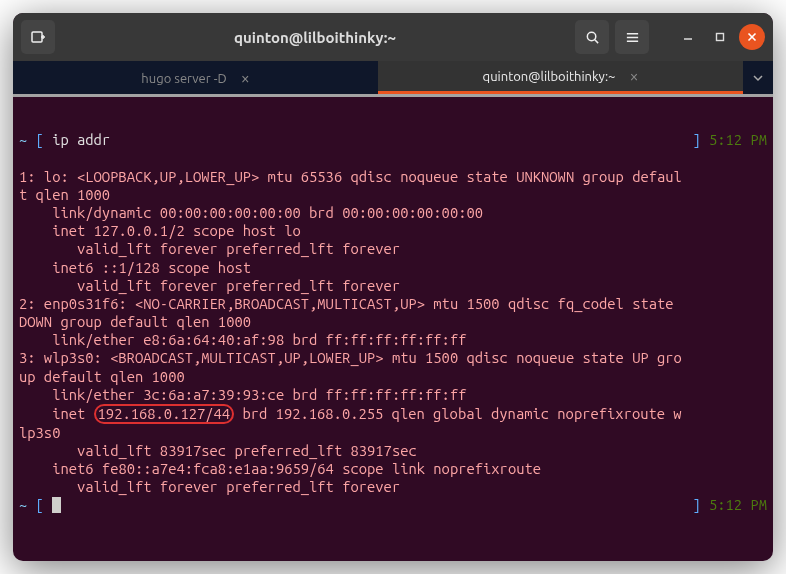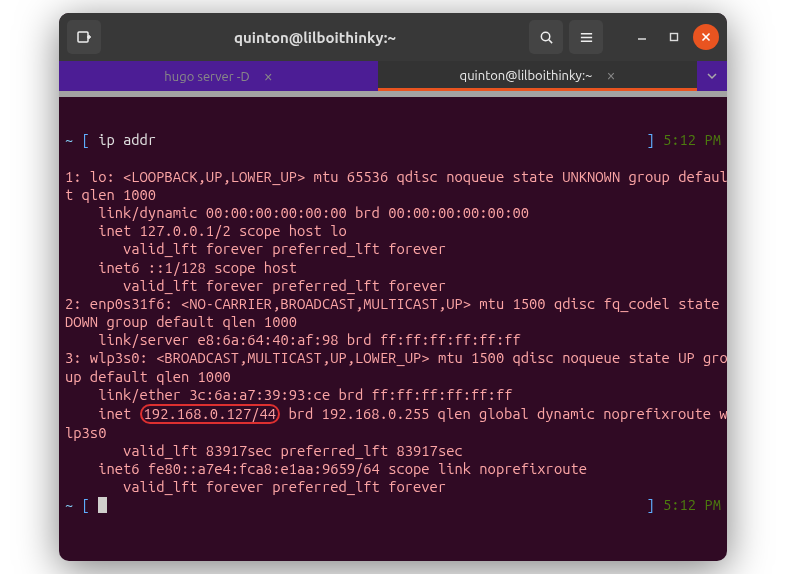--- a/index.html
+++ b/index.html
@@ -6,21 +6,21 @@
     body {
       background: #fff;
       font-family: 'Ubuntu Mono', 'DejaVu Sans Mono', monospace;
       width: 786px;
       height: 574px;
       display: flex;
       align-items: center;
       justify-content: center;
     }
     .window {
-      width: 668px;
+      width: 760px;
       height: 548px;
       background: #300a24;
       border-radius: 10px;
       overflow: hidden;
       box-shadow: 0 8px 40px rgba(0,0,0,0.5);
       display: flex;
       flex-direction: column;
     }
     .titlebar {
       height: 48px;
@@ -67,24 +67,24 @@
       justify-content: center;
       color: #ddd;
       cursor: pointer;
     }
     .win-close {
       background: #e95420;
       color: #fff;
     }
     .tabbar {
       height: 36px;
-      background: #4c1d95;
+      background: #0f172a;
       display: flex;
       align-items: stretch;
-      border-bottom: 6px solid #a3a3a3;
+      border-bottom: 3px solid #a3a3a3;
     }
     .tab {
       flex: 1;
       display: flex;
       align-items: center;
       justify-content: center;
       gap: 14px;
       color: #888;
       font-family: Ubuntu, sans-serif;
       font-size: 13px;
@@ -212,21 +212,21 @@
 <div class="prompt-row"><span><span class="prompt-tilde">~</span> <span class="prompt-bracket">[</span> <span class="cmd">ip addr</span></span><span><span class="prompt-bracket">]</span> <span class="prompt-time">5:12 PM</span></span></div>
 <span class="output">1: lo: &lt;LOOPBACK,UP,LOWER_UP&gt; mtu 65536 qdisc noqueue state UNKNOWN group defaul</span>
 <span class="output">t qlen 1000</span>
 <span class="output">    link/dynamic 00:00:00:00:00:00 brd 00:00:00:00:00:00</span>
 <span class="output">    inet 127.0.0.1/2 scope host lo</span>
 <span class="output">       valid_lft forever preferred_lft forever</span>
 <span class="output">    inet6 ::1/128 scope host</span>
 <span class="output">       valid_lft forever preferred_lft forever</span>
 <span class="output">2: enp0s31f6: &lt;NO-CARRIER,BROADCAST,MULTICAST,UP&gt; mtu 1500 qdisc fq_codel state </span>
 <span class="output">DOWN group default qlen 1000</span>
-<span class="output">    link/server e8:6a:64:40:af:98 brd ff:ff:ff:ff:ff:ff</span>
+<span class="output">    link/ether e8:6a:64:40:af:98 brd ff:ff:ff:ff:ff:ff</span>
 <span class="output">3: wlp3s0: &lt;BROADCAST,MULTICAST,UP,LOWER_UP&gt; mtu 1500 qdisc noqueue state UP gro</span>
 <span class="output">up default qlen 1000</span>
 <span class="output">    link/ether 3c:6a:a7:39:93:ce brd ff:ff:ff:ff:ff:ff</span>
 <span class="output"><span>    inet </span><span class="highlight-box">192.168.0.127/44</span><span> brd 192.168.0.255 qlen global dynamic noprefixroute w</span></span>
 <span class="output">lp3s0</span>
 <span class="output">       valid_lft 83917sec preferred_lft 83917sec</span>
 <span class="output">    inet6 fe80::a7e4:fca8:e1aa:9659/64 scope link noprefixroute</span>
 <span class="output">       valid_lft forever preferred_lft forever</span>
 <div class="prompt-row"><span><span class="prompt-tilde">~</span> <span class="prompt-bracket">[</span> <span class="cursor-block"></span></span><span><span class="prompt-bracket">]</span> <span class="prompt-time">5:12 PM</span></span></div>
   </div>

